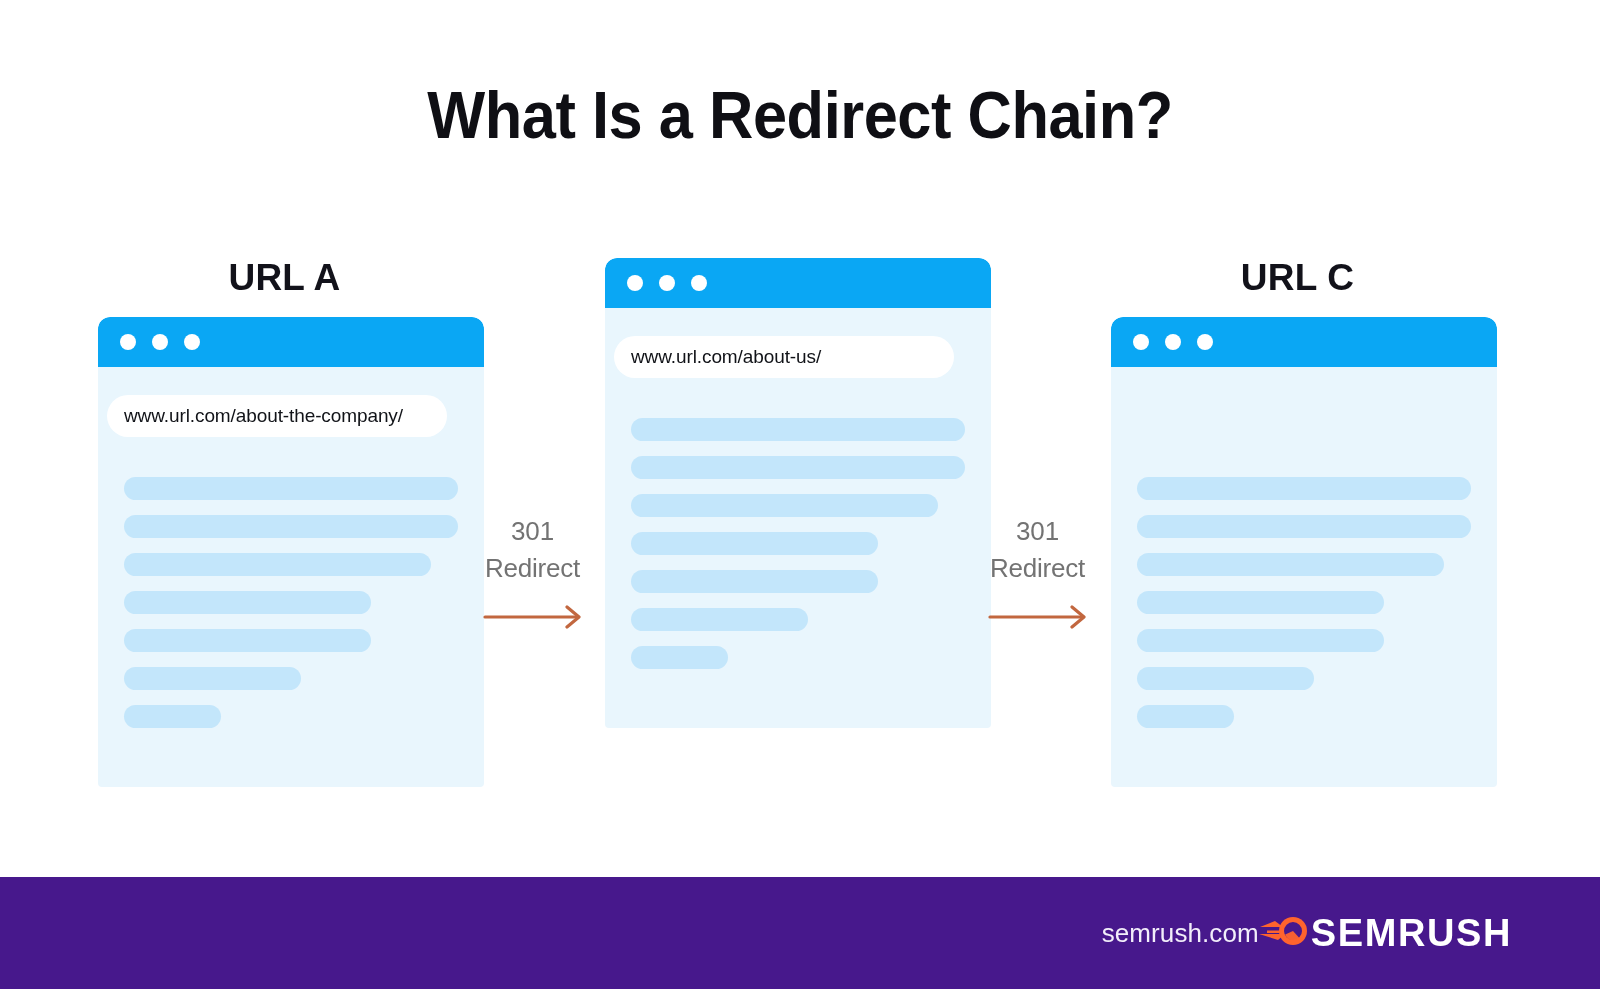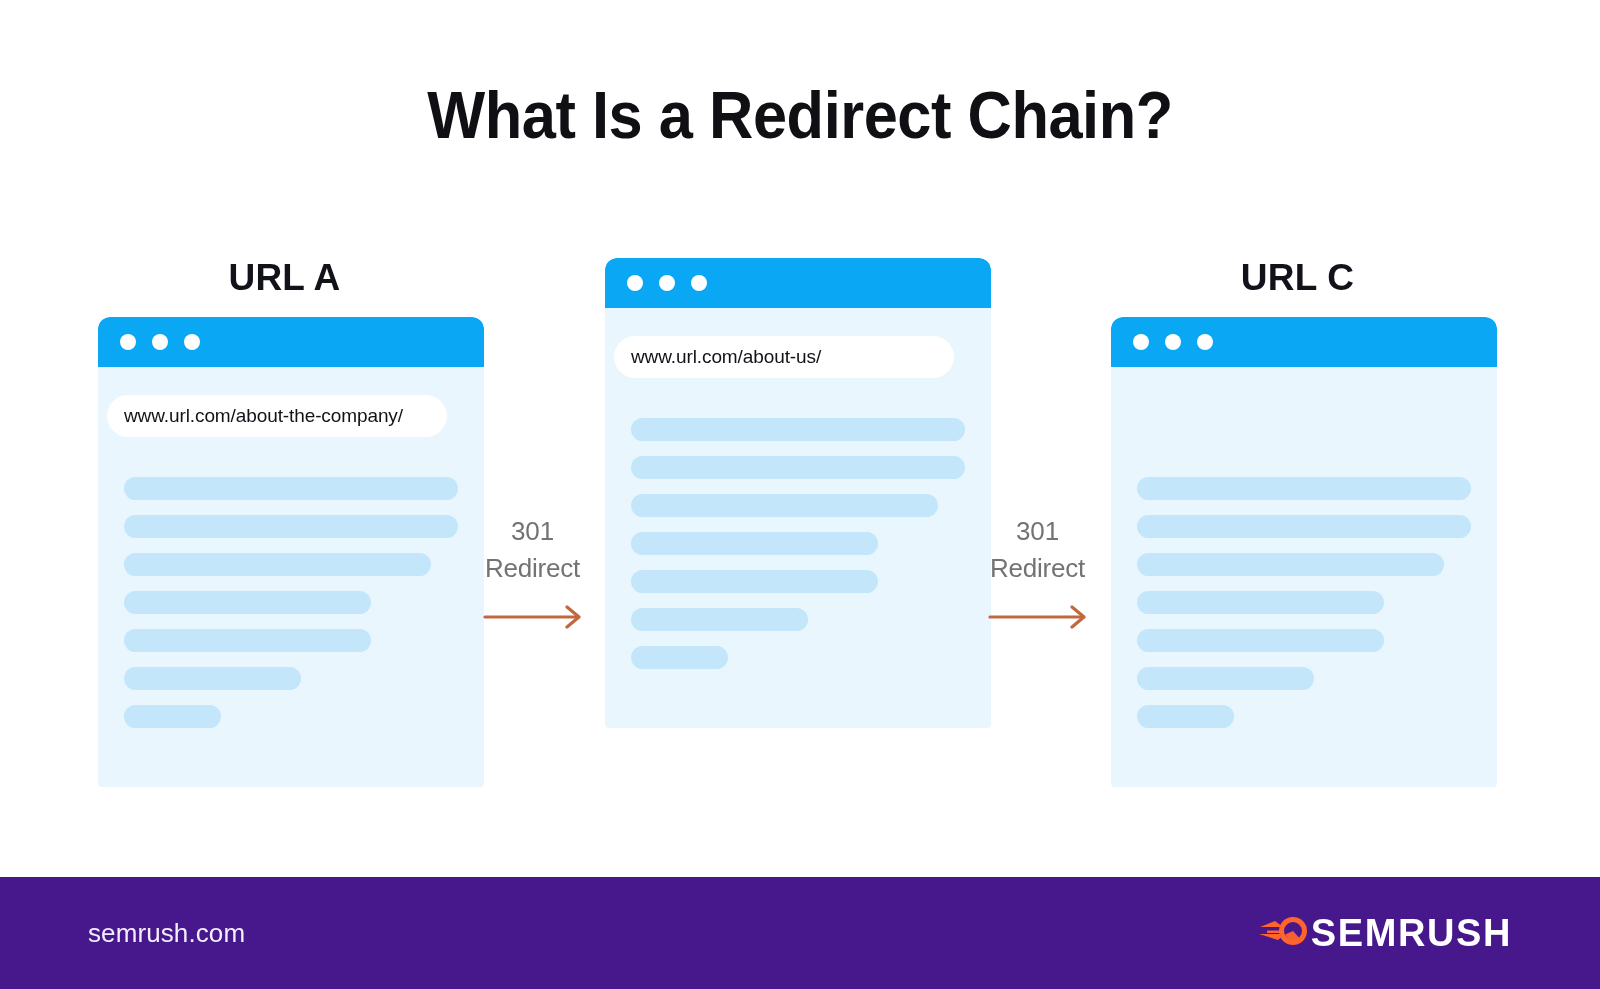--- a/index.html
+++ b/index.html
@@ -132,21 +132,21 @@
   .arrow-wrap svg { display:block; }
 
   
   .footer {
     position:absolute;
     left:0; bottom:0;
     width:1600px; height:112px;
     background:#47188c;
     display:flex;
     align-items:center;
-    justify-content:space-between;
+    justify-content:flex-end;
     padding:0 88px 0 88px;
   }
   .footer-url {
     color:#f2eefa;
     font-size:26px;
     letter-spacing:0.1px;
   }
   .brand {
     display:flex;
     align-items:center;

